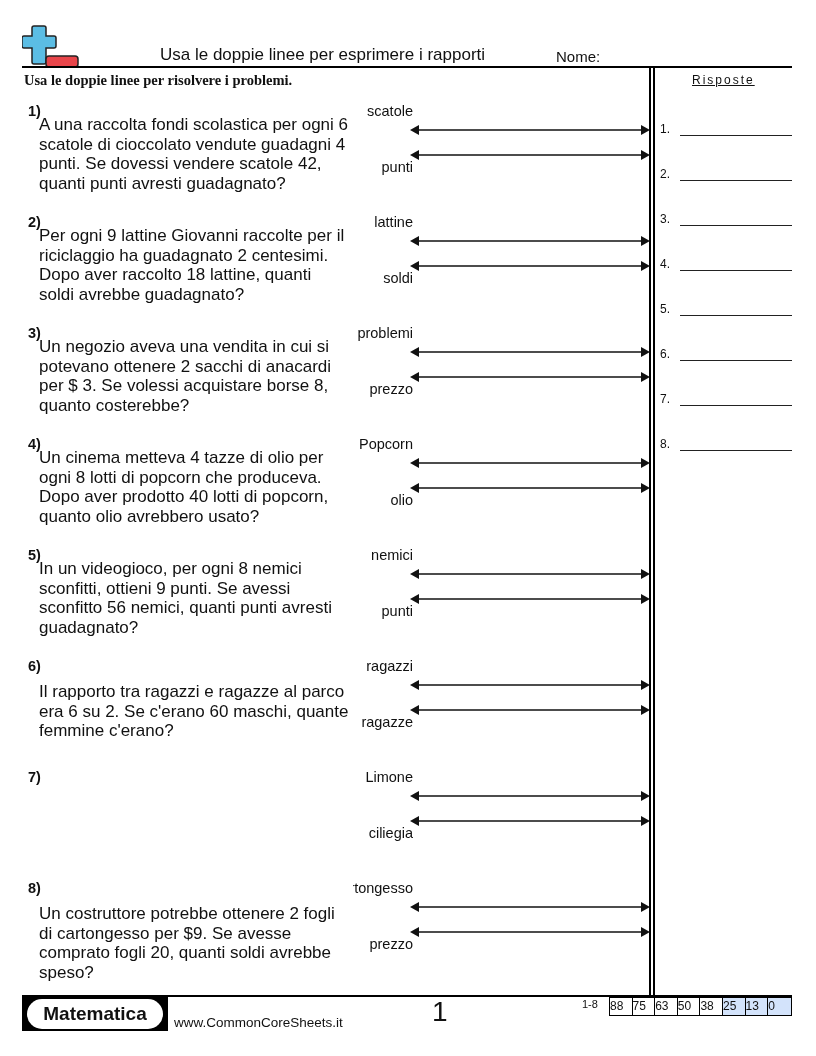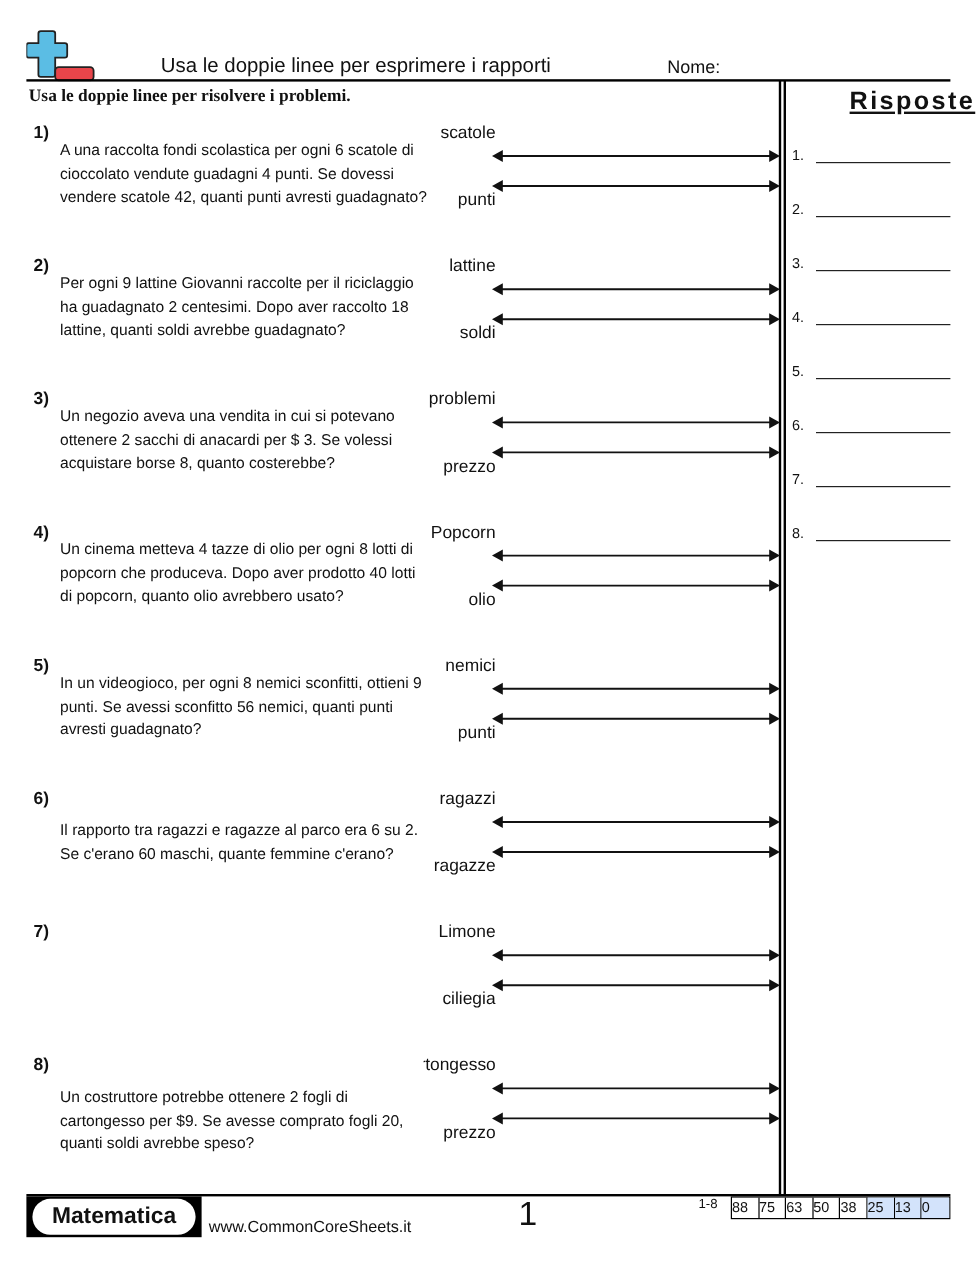--- a/index.html
+++ b/index.html
@@ -1,32 +1,32 @@
 <!DOCTYPE html>
 <html><head>
 <meta charset="utf-8">
 <style>
   * { box-sizing: border-box; margin: 0; padding: 0; }
   body { width: 816px; height: 1056px; background: #fff; position: relative; overflow: hidden;
          font-family: "Liberation Sans", "DejaVu Sans", sans-serif; color: #111; }
   .logo { position: absolute; left: 22px; top: 24px; width: 58px; height: 44px; }
-  .title { position: absolute; left: 134px; top: 45px; font-size: 17px; letter-spacing: 0; }
+  .title { position: absolute; left: 160px; top: 45px; font-size: 17px; letter-spacing: 0; }
   .name-label { position: absolute; left: 556px; top: 48px; font-size: 15px; }
   .header-rule { position: absolute; left: 22px; top: 66px; width: 770px; height: 2px; background: #000; }
   .instructions { position: absolute; left: 24px; top: 72px; font-size: 14.5px; font-weight: bold; font-family: Liberation Serif, serif; }
   .divider-v { position: absolute; left: 649px; top: 67px; width: 6px; height: 928px;
                border-left: 2px solid #000; border-right: 2px solid #000; }
-  .answers-title { position: absolute; left: 692px; top: 73px; font-size: 21px; font-weight: bold;
-                   text-decoration: underline; letter-spacing: 2px; margin-left: 16px; }
+  .answers-title { position: absolute; left: 692px; top: 73px; font-size: 12px; font-weight: normal;
+                   text-decoration: underline; letter-spacing: 2px; }
   .answer { position: absolute; left: 660px; font-size: 12px; width: 135px; }
   .answer .num { position: absolute; left: 0; top: 0; }
   .answer .line { position: absolute; left: 20px; top: 13px; width: 112px; height: 1px; background: #222; }
   .problem { position: absolute; left: 0; width: 650px; height: 100px; }
   .problem .pnum { position: absolute; left: 28px; top: 0; font-size: 14.5px; font-weight: bold; }
-  .problem .ptext { position: absolute; left: 50px; top: 12px; width: 310px; font-size: 13px; line-height: 19.5px; }
+  .problem .ptext { position: absolute; left: 39px; top: 12px; width: 310px; font-size: 17px; line-height: 19.5px; }
   .problem .label-top, .problem .label-bot { position: absolute; right: 237px; font-size: 14.5px; white-space: nowrap;
          overflow: hidden; max-width: 60px; direction: rtl; text-align: left; }
   .problem .label-top { top: 0; }
   .problem .label-bot { top: 56px; }
   .problem svg.arrow { position: absolute; left: 410px; width: 240px; height: 12px; }
   .footer-rule { position: absolute; left: 22px; top: 995px; width: 770px; height: 2px; background: #000; }
   .brand-box { position: absolute; left: 22px; top: 997px; width: 146px; height: 34px; background: #000; }
   .brand-pill { position: absolute; left: 27px; top: 999px; width: 136px; height: 30px; background: #fff;
                 border-radius: 15px; text-align: center; font-size: 19px; font-weight: bold; line-height: 30px; }
   .site { position: absolute; left: 174px; top: 1015px; font-size: 13.5px; }

